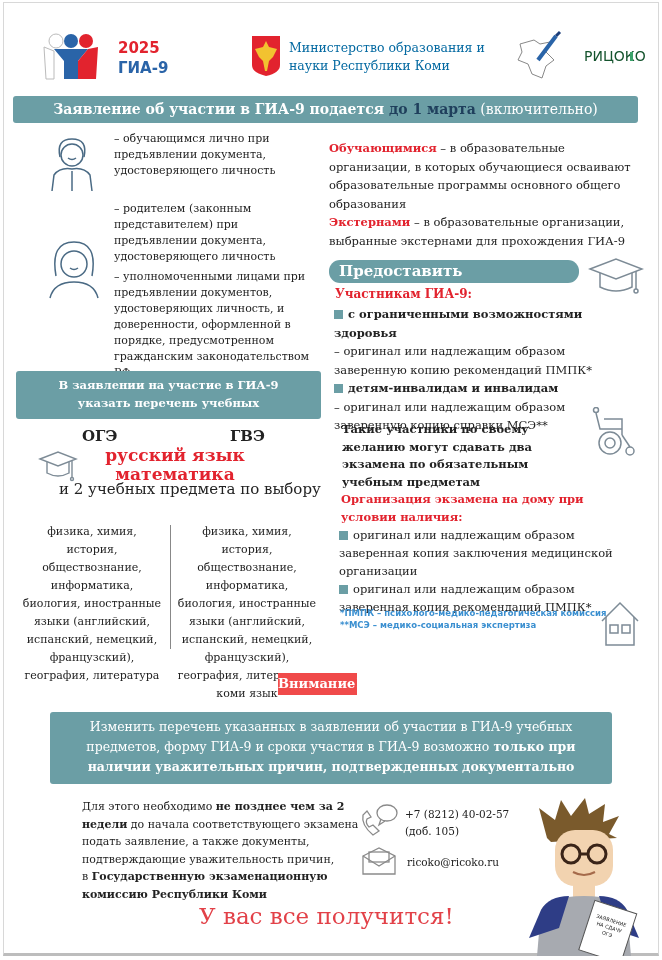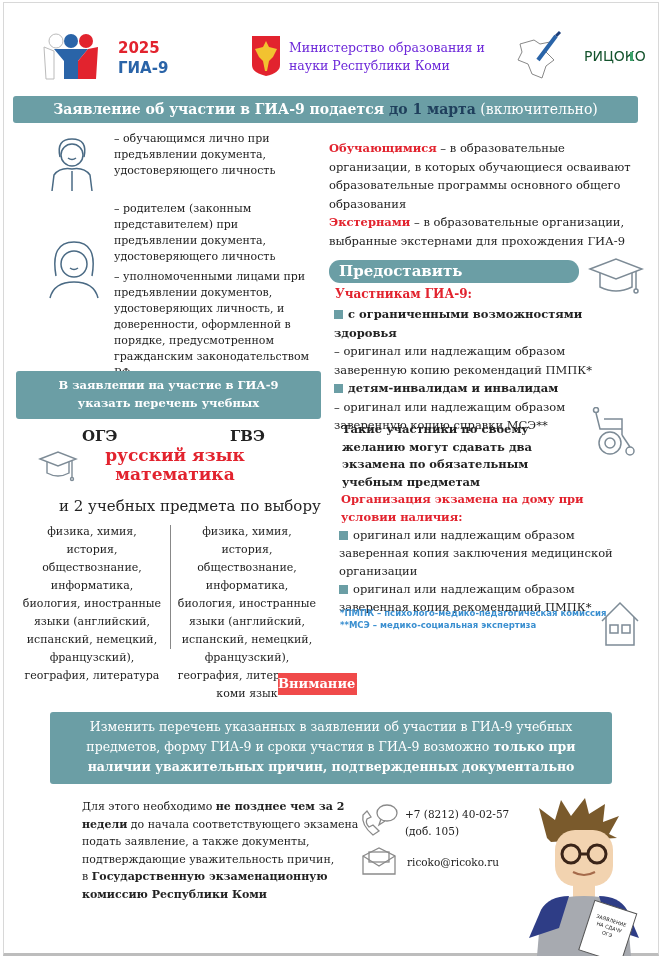--- a/index.html
+++ b/index.html
@@ -30,21 +30,21 @@
     <div class="abs" style="left:78px;top:6px;font:bold 15px 'DejaVu Sans',sans-serif;color:#e2232e;">2025</div>
     <div class="abs" style="left:78px;top:26px;font:bold 15px 'DejaVu Sans',sans-serif;color:#2a64a8;">ГИА-9</div>
   </div>
 
   <div class="abs" style="left:247px;top:32px;">
     <svg width="30" height="42" viewBox="0 0 30 42">
       <path d="M1 1 H29 V30 Q29 38 15 41 Q1 38 1 30 Z" fill="#e2232e"></path>
       <path d="M15 6 L18 12 L26 14 L22 22 L18 26 L16 36 L14 36 L12 26 L8 22 L4 14 L12 12 Z" fill="#f2c230"></path>
     </svg>
   </div>
-  <div class="abs" style="left:285px;top:36px;font-size:12.5px;line-height:18px;color:#6d28d9;font-family:'DejaVu Serif',serif;">
+  <div class="abs" style="left:285px;top:36px;font-size:12.5px;line-height:18px;color:#0369a1;font-family:'DejaVu Serif',serif;">
     <div>Министерство образования и</div>
     <div>науки Республики Коми</div>
   </div>
 
   <div class="abs" style="left:512px;top:27px;width:130px;height:52px;">
     <svg width="48" height="50" viewBox="0 0 48 50">
       <path d="M4 14 L18 10 L24 14 L34 12 L30 22 L38 30 L30 36 L26 48 L16 44 L12 34 L2 30 L6 22 Z" fill="none" stroke="#888" stroke-width="1"></path>
       <path d="M22 30 L40 6" stroke="#2a64a8" stroke-width="4"></path>
       <path d="M40 6 L44 2" stroke="#1b3e7a" stroke-width="3"></path>
     </svg>
@@ -141,21 +141,21 @@
       <path d="M2 10 L20 3 L38 10 L20 17 Z"></path>
         <path d="M9 13 V24 Q20 30 31 24 V13"></path>
         <path d="M34 12 V28"></path>
         <circle cx="34" cy="30" r="1.5"></circle>
     </svg>
   </div>
   <div class="abs red" style="left:96px;top:443px;width:150px;text-align:center;font-size:17px;line-height:19px;font-weight:bold;">
     <div>русский язык</div>
     <div>математика</div>
   </div>
-  <div class="abs" style="left:55px;top:494px;font-size:15px;">и 2 учебных предмета по выбору</div>
+  <div class="abs" style="left:55px;top:477px;font-size:15px;">и 2 учебных предмета по выбору</div>
   <div class="abs" style="left:18px;top:520px;width:140px;font-size:11px;line-height:18px;text-align:center;">физика, химия, история, обществознание, информатика, биология, иностранные языки (английский, испанский, немецкий, французский), география,  литература</div>
   <div class="abs" style="left:166px;top:522px;width:1px;height:124px;background:#888;"></div>
   <div class="abs" style="left:172px;top:520px;width:142px;font-size:11px;line-height:18px;text-align:center;">физика, химия, история, обществознание, информатика, биология, иностранные языки (английский, испанский, немецкий, французский), география,  литература, коми язык</div>
 
   <div class="abs" style="left:274px;top:670px;width:79px;height:22px;line-height:22px;background:#f04a4a;color:#fff;font-weight:bold;font-size:13px;text-align:center;">Внимание!</div>
   <div class="abs band" style="left:46px;top:709px;width:562px;height:72px;font-size:12.5px;line-height:20px;padding:5px 14px;font-weight:normal;">
     <span>Изменить перечень указанных в заявлении об участии в ГИА-9  учебных предметов, форму ГИА-9 и сроки участия в ГИА-9 возможно </span><b>только при наличии уважительных причин, подтвержденных документально</b>
   </div>
 
   <div class="abs" style="left:50px;top:795px;width:300px;font-size:11px;line-height:17.5px;margin-left:28px;">
@@ -176,20 +176,21 @@
   </div>
   <div class="abs" style="left:357px;top:843px;">
     <svg width="36" height="30" viewBox="0 0 36 30" fill="none" stroke="#8a8a8a" stroke-width="1.3">
       <path d="M2 10 L18 2 L34 10 V28 H2 Z"></path>
         <path d="M2 10 L18 20 L34 10"></path>
         <rect x="8" y="6" width="20" height="10"></rect>
     </svg>
   </div>
   <div class="abs" style="left:403px;top:853px;font-size:10.5px;">ricoko@ricoko.ru</div>
 
+  <div class="abs" style="left:195px;top:900px;font-size:23px;color:#e24148;">У вас все получится!</div>
 
   <div class="abs" style="left:505px;top:795px;">
     <svg width="148" height="158" viewBox="0 0 148 158">
       <path d="M38 40 L30 10 L46 22 L52 2 L62 18 L76 0 L80 16 L96 6 L94 24 L110 18 L100 36 L108 40 L42 44 Z" fill="#7a5a2c"></path>
       <rect x="46" y="32" width="58" height="56" rx="20" fill="#f2d3b0"></rect>
       <circle cx="62" cy="56" r="9" fill="none" stroke="#3a2418" stroke-width="3"></circle>
       <circle cx="88" cy="56" r="9" fill="none" stroke="#3a2418" stroke-width="3"></circle>
       <path d="M71 56 H79" stroke="#3a2418" stroke-width="3"></path>
       <path d="M64 74 Q75 80 86 74" stroke="#a56a4a" stroke-width="2" fill="none"></path>
       <rect x="64" y="86" width="22" height="14" fill="#f2d3b0"></rect>

